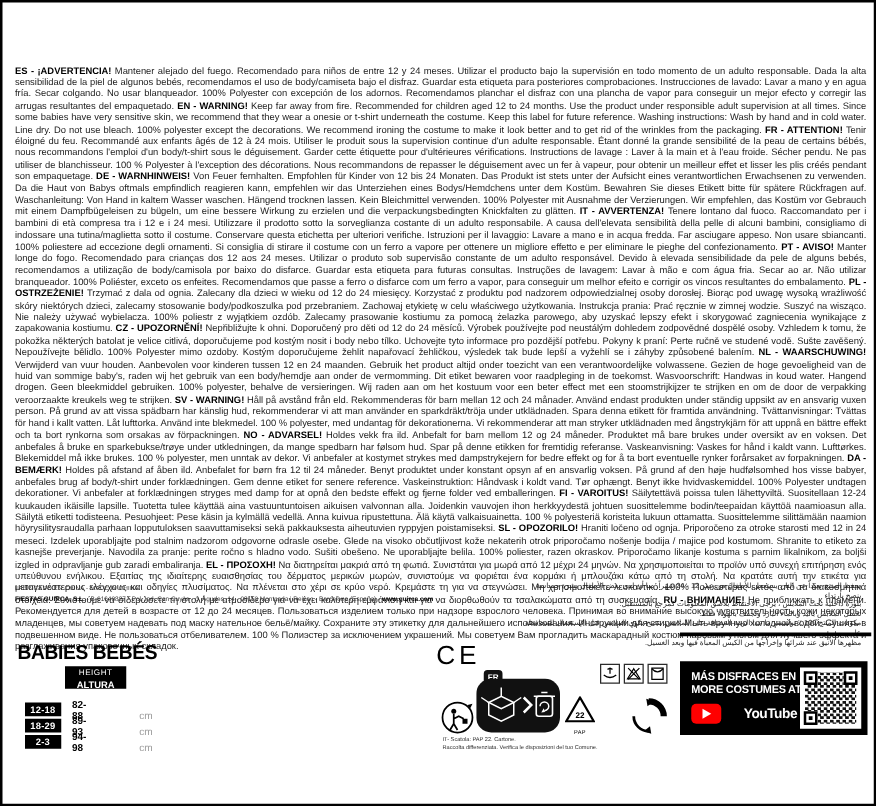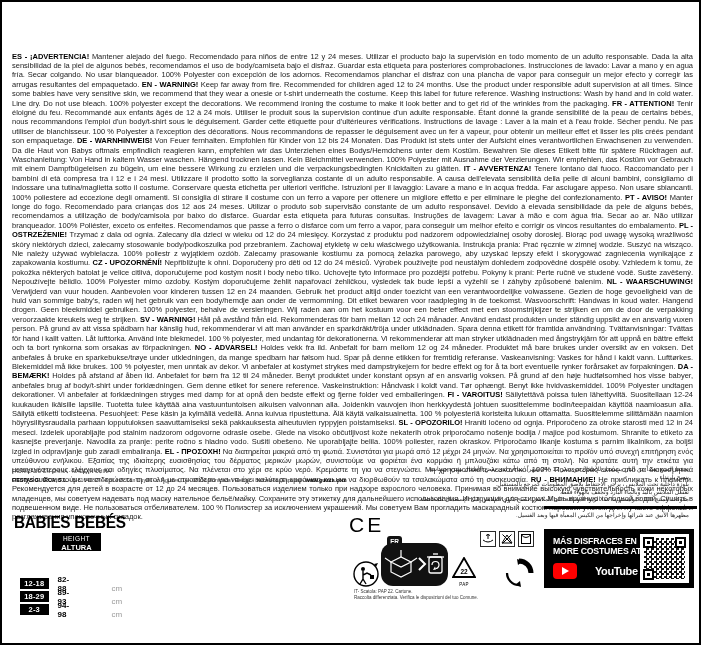--- a/index.html
+++ b/index.html
@@ -27,21 +27,21 @@
   .sizes-title{
     position:absolute;left:12px;top:512px;font-size:16px;font-weight:bold;
     letter-spacing:-.3px;transform:scaleX(.96);transform-origin:left;
   }
   .sizes-header{
     position:absolute;left:50px;top:531px;width:49px;height:18px;background:#000;color:#fff;
     display:flex;flex-direction:column;align-items:center;justify-content:flex-end;line-height:1;
   }
   .sizes-header .h1{font-size:6.5px;letter-spacing:.4px;}
   .sizes-header .h2{font-size:7.5px;font-weight:bold;margin-top:1px;}
-  .size-rows{position:absolute;left:18px;top:576px;width:110px;}
+  .size-rows{position:absolute;left:18px;top:560px;width:110px;}
   .size-row{display:flex;align-items:center;height:11px;margin-bottom:2px;}
   .age-box{
     width:30px;height:11px;background:#000;color:#fff;font-size:7.5px;font-weight:bold;
     display:flex;align-items:center;justify-content:center;letter-spacing:.2px;
   }
   .height-val{margin-left:9px;font-size:8px;font-weight:bold;}
   .height-val i{font-style:normal;font-weight:normal;color:#9a9a9a;padding-left:45px;}
   
   .ce{position:absolute;left:347px;top:511px;font-size:21px;letter-spacing:3px;font-weight:400;}
   .recycle-person{position:absolute;left:350px;top:556px;}

